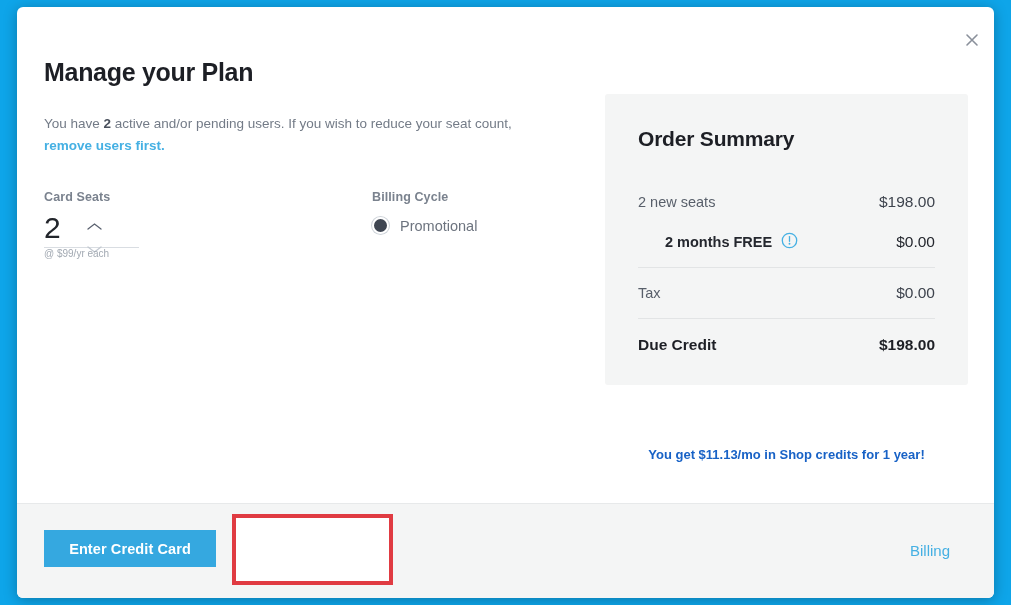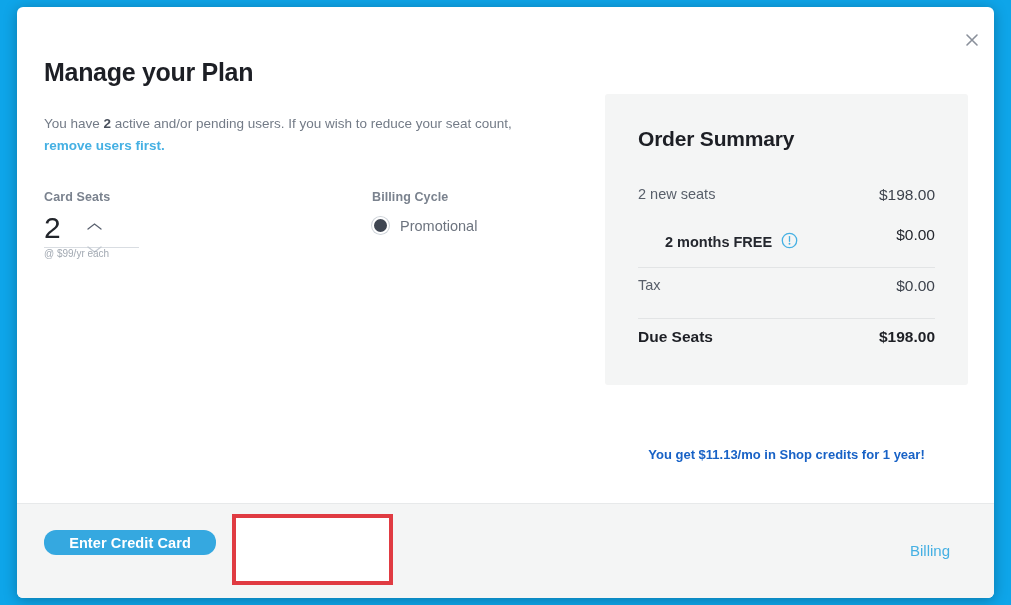--- a/index.html
+++ b/index.html
@@ -170,20 +170,21 @@
   }
   #order-rows {
     position: absolute;
     left: 33px;
     right: 33px;
     top: 92px;
   }
   .order-row {
     display: flex;
     justify-content: space-between;
+    align-items: center;
     height: 32px;
     gap: 9px;
   }
   .order-row .lbl { font-size: 14.5px; color: #585f6a; }
   .order-row .val { font-size: 15.5px; color: #3d434d; }
   .order-row.strong .lbl { font-weight: bold; color: #24272e; }
   .order-row.strong .val { color: #24272e; }
   .order-row.total { height: 34px; }
   .order-row.total .lbl,
   .order-row.total .val { font-weight: bold; color: #1d1f25; font-size: 15.5px; }
@@ -221,25 +222,25 @@
     left: 0;
     right: 0;
     top: 496px;
     height: 95px;
     background: #f4f5f5;
     border-top: 1px solid #e7e9ea;
   }
   .btn {
     position: absolute;
     top: 26px;
-    height: 25px;
+    height: 37px;
     background: #35a8e0;
     color: #ffffff;
     border: none;
-    border-radius: 12px;
+    border-radius: 0;
     font-family: "Liberation Sans", sans-serif;
     font-size: 14.5px;
     font-weight: bold;
     cursor: pointer;
     letter-spacing: .1px;
   }
   #btn-credit-card { left: 27px; width: 172px; }
   #btn-pay-po     { left: 224px; width: 143px; }
 
   #cancel-link {
@@ -342,21 +343,21 @@
           <div class="divider sp-a"></div>
 
           <div class="order-row">
             <span class="lbl">Tax</span>
             <span class="val">$0.00</span>
           </div>
 
           <div class="divider"></div>
 
           <div class="order-row total">
-            <span class="lbl">Due Seats</span>
+            <span class="lbl">Due Credit</span>
             <span class="val">$198.00</span>
           </div>
 
         </div>
       </div>
 
 
       <div id="credits-note">You get $11.13/mo in Shop credits for 1 year!</div>
 
     </div>

